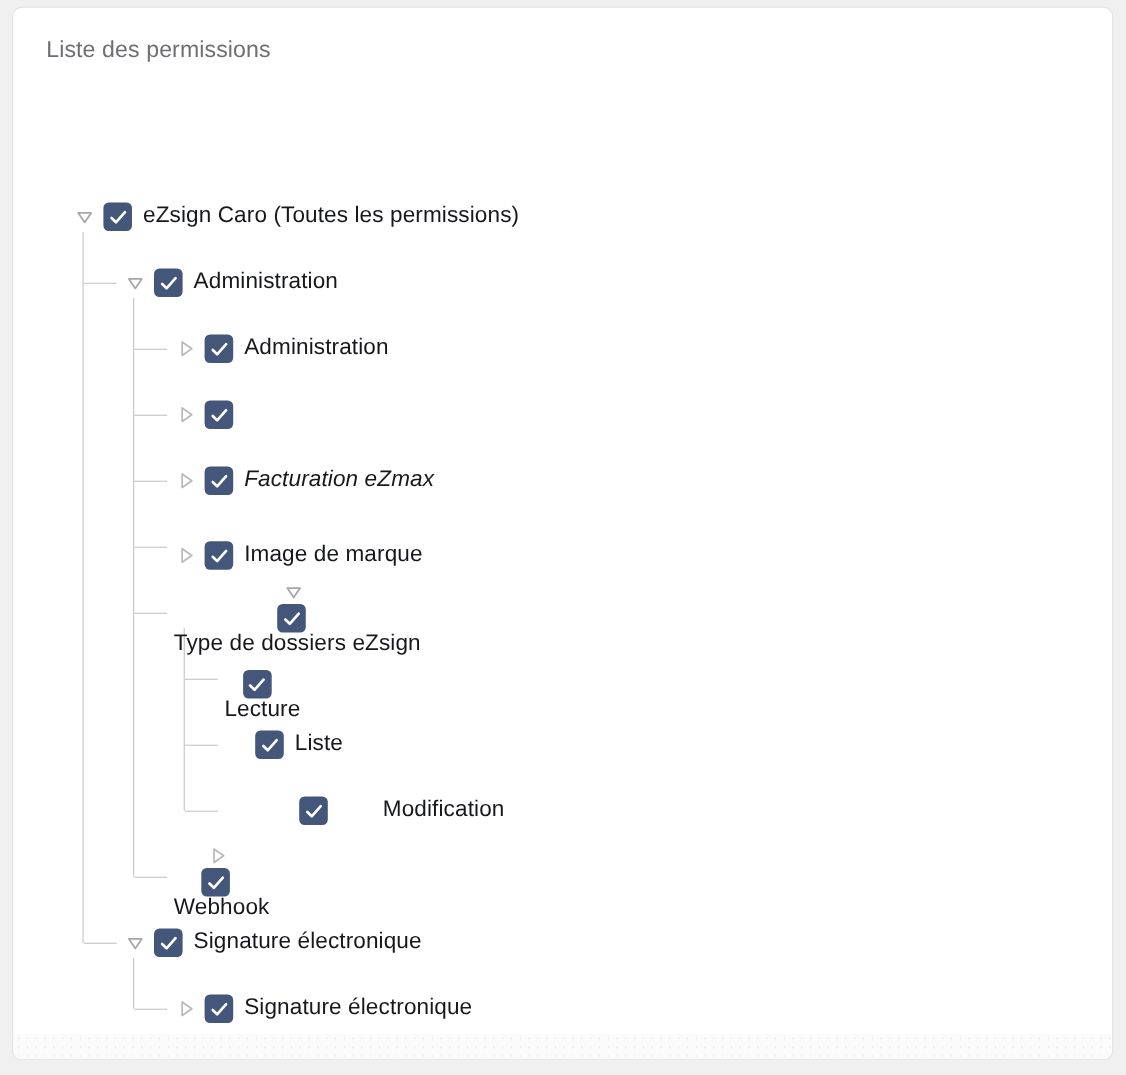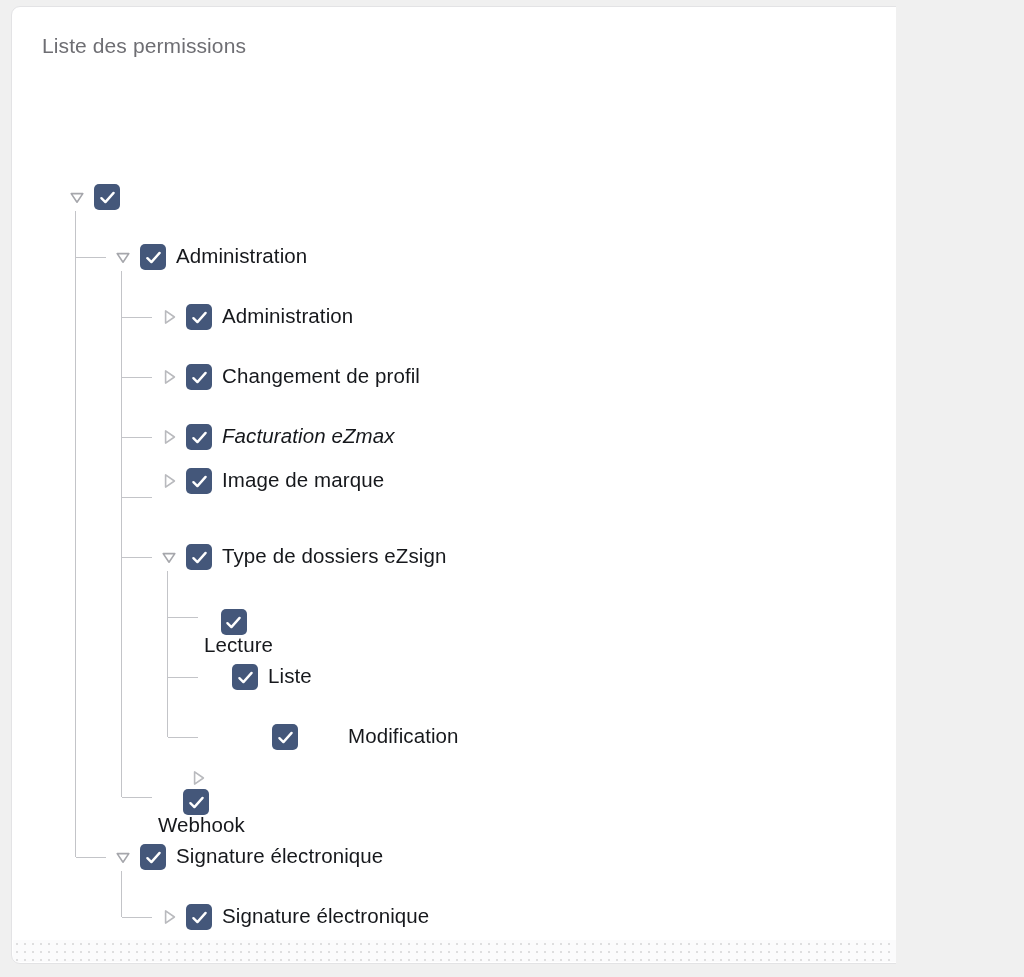--- a/index.html
+++ b/index.html
@@ -9,21 +9,21 @@
   body {
     width: 1024px;
     height: 977px;
     background: #f0f0f0;
     font-family: "Liberation Sans", sans-serif;
     -webkit-font-smoothing: antialiased;
   }
 
   .page {
     position: relative;
-    width: 896px;
+    width: 1024px;
     height: 977px;
     overflow: hidden;
   }
 
   
   .card {
     position: absolute;
     left: 11px;
     top: 6px;
     width: 1001px;
@@ -191,20 +191,21 @@
           <span class="toggle">
             <svg viewBox="0 0 20 20" width="20" height="20" aria-hidden="true">
               <path d="M4.2 6.6 L15.8 6.6 L10 15.2 Z" fill="none" stroke="#a6a7ac" stroke-width="1.6" stroke-linejoin="round"></path>
             </svg>
           </span>
           <span class="cb">
             <svg viewBox="0 0 17 17" aria-hidden="true">
               <path d="M2.4 9.2 L6.4 13.1 L14.6 3.9" fill="none" stroke="#ffffff" stroke-width="2.4" stroke-linecap="round" stroke-linejoin="round"></path>
             </svg>
           </span>
+          <span class="label">eZsign Caro (Toutes les permissions)</span>
         </div>
         <div class="row" style="top: 60px; left: 100px;">
           <span class="toggle">
             <svg viewBox="0 0 20 20" width="20" height="20" aria-hidden="true">
               <path d="M4.2 6.6 L15.8 6.6 L10 15.2 Z" fill="none" stroke="#a6a7ac" stroke-width="1.6" stroke-linejoin="round"></path>
             </svg>
           </span>
           <span class="cb">
             <svg viewBox="0 0 17 17" aria-hidden="true">
               <path d="M2.4 9.2 L6.4 13.1 L14.6 3.9" fill="none" stroke="#ffffff" stroke-width="2.4" stroke-linecap="round" stroke-linejoin="round"></path>
@@ -229,49 +230,48 @@
           <span class="toggle">
             <svg viewBox="0 0 20 20" width="20" height="20" aria-hidden="true">
               <path d="M6.6 3.9 L6.6 16.1 L15.4 10 Z" fill="none" stroke="#b9babe" stroke-width="1.6" stroke-linejoin="round"></path>
             </svg>
           </span>
           <span class="cb">
             <svg viewBox="0 0 17 17" aria-hidden="true">
               <path d="M2.4 9.2 L6.4 13.1 L14.6 3.9" fill="none" stroke="#ffffff" stroke-width="2.4" stroke-linecap="round" stroke-linejoin="round"></path>
             </svg>
           </span>
-          <span class="label">Changement de profil</span>
         </div>
         <div class="row" style="top: 240px; left: 146px; font-style: italic;">
           <span class="toggle">
             <svg viewBox="0 0 20 20" width="20" height="20" aria-hidden="true">
               <path d="M6.6 3.9 L6.6 16.1 L15.4 10 Z" fill="none" stroke="#b9babe" stroke-width="1.6" stroke-linejoin="round"></path>
             </svg>
           </span>
           <span class="cb">
             <svg viewBox="0 0 17 17" aria-hidden="true">
               <path d="M2.4 9.2 L6.4 13.1 L14.6 3.9" fill="none" stroke="#ffffff" stroke-width="2.4" stroke-linecap="round" stroke-linejoin="round"></path>
             </svg>
           </span>
           <span class="label">Facturation eZmax</span>
         </div>
-        <div class="row" style="top: 284px; left: 146px; align-items: center;">
+        <div class="row" style="top: 308px; left: 146px; align-items: center;">
           <span class="toggle">
             <svg viewBox="0 0 20 20" width="20" height="20" aria-hidden="true">
               <path d="M6.6 3.9 L6.6 16.1 L15.4 10 Z" fill="none" stroke="#b9babe" stroke-width="1.6" stroke-linejoin="round"></path>
             </svg>
           </span>
           <span class="cb">
             <svg viewBox="0 0 17 17" aria-hidden="true">
               <path d="M2.4 9.2 L6.4 13.1 L14.6 3.9" fill="none" stroke="#ffffff" stroke-width="2.4" stroke-linecap="round" stroke-linejoin="round"></path>
             </svg>
           </span>
           <span class="label">Image de marque</span>
         </div>
-        <div class="row" style="top: 360px; left: 146px;">
+        <div class="row" style="top: 360px; left: 146px; flex-direction: column;">
           <span class="toggle">
             <svg viewBox="0 0 20 20" width="20" height="20" aria-hidden="true">
               <path d="M4.2 6.6 L15.8 6.6 L10 15.2 Z" fill="none" stroke="#a6a7ac" stroke-width="1.6" stroke-linejoin="round"></path>
             </svg>
           </span>
           <span class="cb">
             <svg viewBox="0 0 17 17" aria-hidden="true">
               <path d="M2.4 9.2 L6.4 13.1 L14.6 3.9" fill="none" stroke="#ffffff" stroke-width="2.4" stroke-linecap="round" stroke-linejoin="round"></path>
             </svg>
           </span>

